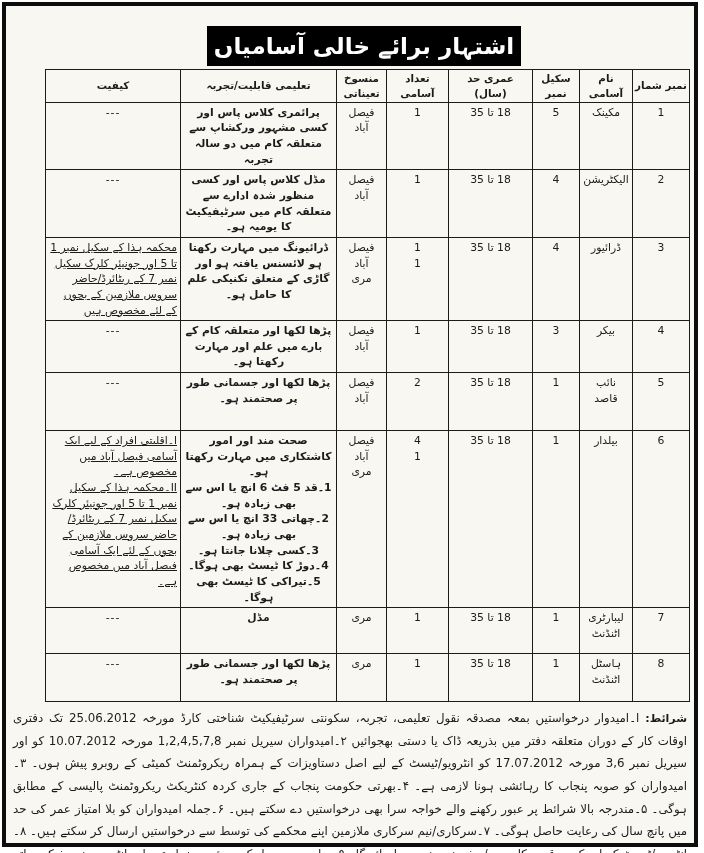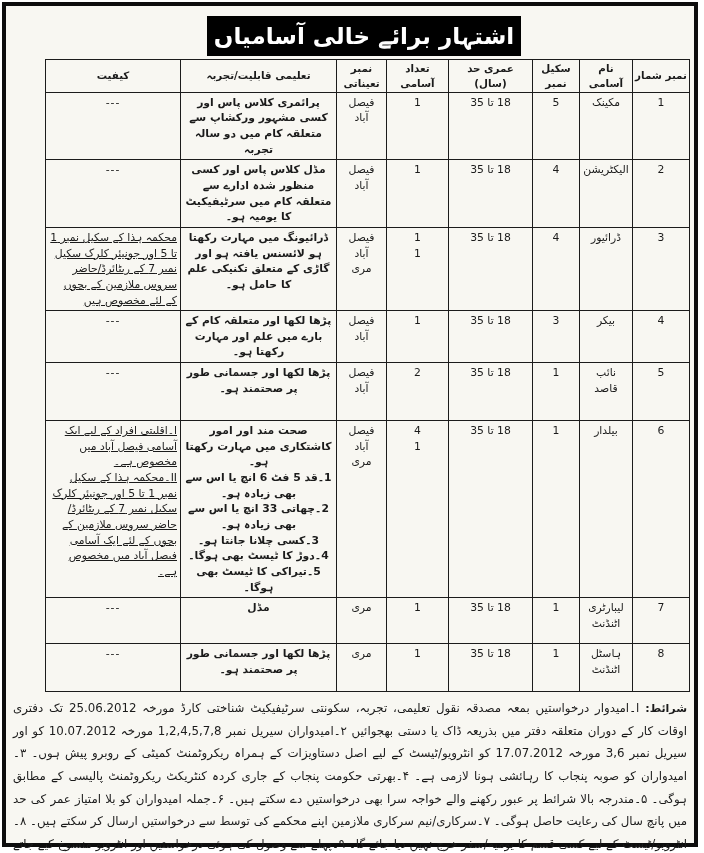--- a/index.html
+++ b/index.html
@@ -1,20 +1,20 @@
 <!DOCTYPE html>
 <html lang="ur"><head>
 <meta charset="utf-8">
 <style>
   html,body{margin:0;padding:0;background:#ffffff;}
   body{width:704px;height:853px;overflow:hidden;position:relative;
        font-family:"DejaVu Sans","Liberation Sans",sans-serif;color:#1b1b1b;}
   .frame{position:absolute;top:2px;left:2px;width:696px;height:845px;
          box-sizing:border-box;border:4px solid #0d0d0d;background:#f8f7f2;}
-  .title-box{width:314px;height:40px;margin:10px auto 3px auto;transform:translateX(14px);
+  .title-box{width:314px;height:40px;margin:20px auto 3px auto;transform:translateX(14px);
              background:#000;color:#fff;direction:rtl;text-align:center;
              font-size:23px;font-weight:bold;line-height:40px;letter-spacing:0;}
   .intro{direction:rtl;text-align:center;font-size:11.5px;line-height:1.55;
          margin:3px 8px 5px 8px;}
   .table-wrap{direction:rtl;padding:0 3px;}
   table{border-collapse:collapse;table-layout:fixed;width:644px;margin-right:1px;}
   th,td{border:1.5px solid #1c1c1c;box-sizing:border-box;
         padding:2px 3px;font-size:10.8px;vertical-align:top;text-align:center;
         white-space:pre-line;line-height:1.45;overflow:hidden;}
   th{font-size:10.3px;font-weight:bold;height:22px;vertical-align:middle;padding:1px 2px;}
@@ -48,21 +48,21 @@
         <col style="width:156px">
           <col style="width:135px">
       </colgroup>
       <thead>
         <tr>
           <th>نمبر شمار</th>
           <th>نام آسامی</th>
           <th>سکیل نمبر</th>
           <th>عمری حد (سال)</th>
           <th>تعداد آسامی</th>
-          <th>نمبر تعیناتی</th>
+          <th>منسوخ تعیناتی</th>
           <th>تعلیمی قابلیت/تجربہ</th>
           <th>کیفیت</th>
         </tr>
       </thead>
       <tbody>
           <tr class="r1">
     <td>1</td>
     <td>مکینک</td>
     <td>5</td>
     <td>18 تا 35</td>

